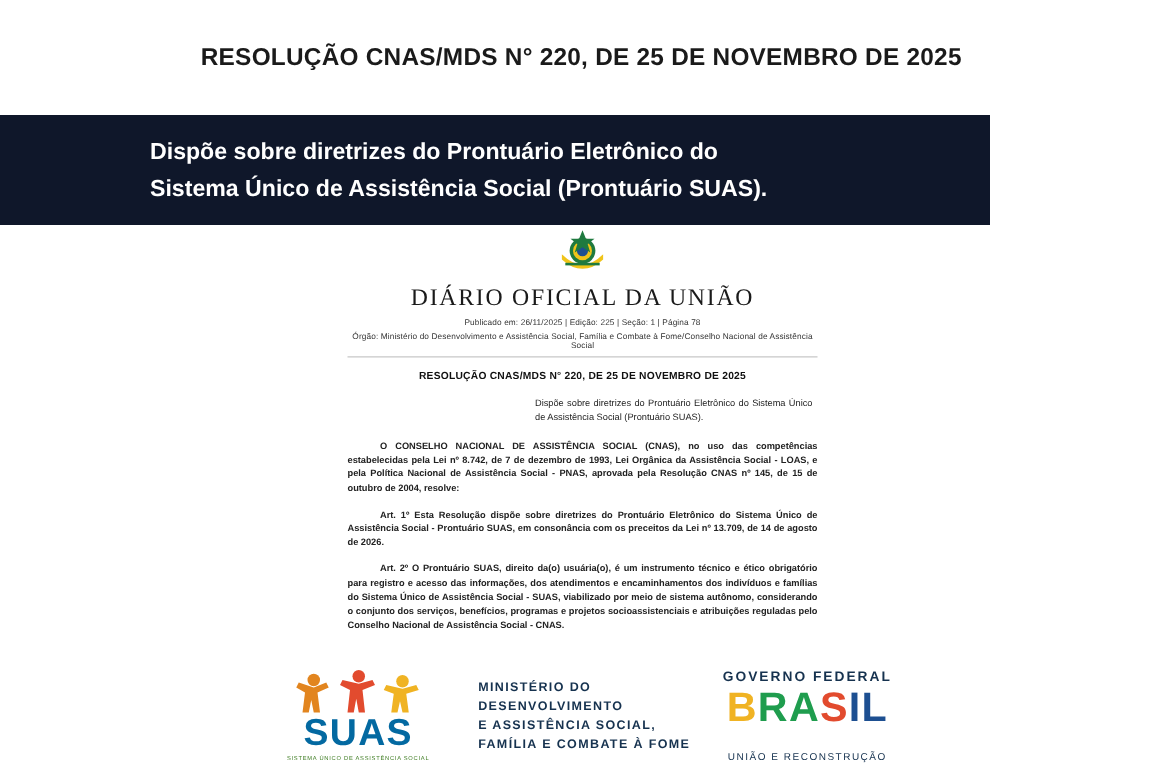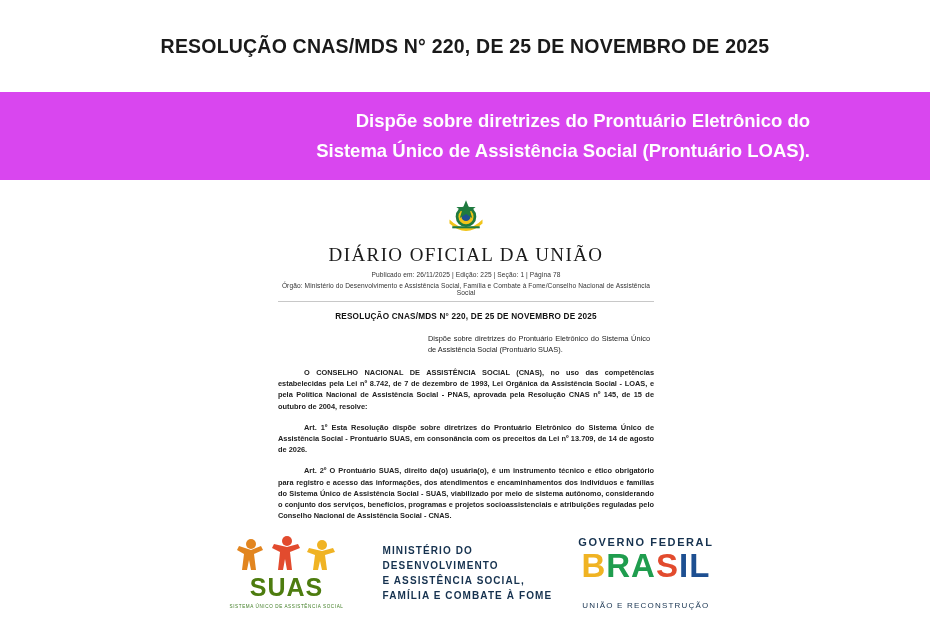--- a/index.html
+++ b/index.html
@@ -38,26 +38,26 @@
     color: #1a1a1a;
     letter-spacing: 0.2px;
     text-align: center;
   }
 
   
   .orange-band {
     position: absolute;
     top: 92px;
     left: 0;
-    width: 930px;
+    width: 792px;
     height: 88px;
-    background: #d946ef;
+    background: #0f172a;
     display: flex;
     flex-direction: column;
-    align-items: flex-end;
+    align-items: flex-start;
     justify-content: center;
     box-sizing: border-box;
     padding: 0 120px;
   }
   .orange-line {
     color: #ffffff;
     font-size: 18.5px;
     font-weight: bold;
     line-height: 30px;
     text-align: center;
@@ -66,21 +66,21 @@
 
   
   .doc-sheet {
     position: absolute;
     top: 180px;
     left: 256px;
     width: 420px;
     height: 345px;
     background: #ffffff;
     box-sizing: border-box;
-    padding: 16px 22px 0 22px;
+    padding: 0 22px 0 22px;
     font-family: "Liberation Sans", sans-serif;
   }
   .brasao {
     display: block;
     margin: 0 auto 4px auto;
     width: 44px;
     height: 44px;
   }
   .dou-title {
     text-align: center;
@@ -154,22 +154,22 @@
     width: 140px;
   }
   .suas-figs {
     position: relative;
     width: 120px;
     height: 36px;
   }
   .suas-word {
     font-family: "Liberation Sans", sans-serif;
     font-weight: bold;
-    font-size: 25px;
-    color: #4d7c0f;
+    font-size: 30px;
+    color: #0369a1;
     letter-spacing: 1px;
     line-height: 30px;
   }
   .suas-sub {
     font-size: 4.6px;
     color: #3f7d23;
     letter-spacing: 0.6px;
     margin-top: 2px;
   }
   .ministry {
@@ -216,21 +216,21 @@
 <body>
 
 <div class="page">
 
   <div class="header-title">
     <div class="header-title-text">RESOLUÇÃO CNAS/MDS N° 220, DE 25 DE NOVEMBRO DE 2025</div>
   </div>
 
   <div class="orange-band">
     <div class="orange-line">Dispõe sobre diretrizes do Prontuário Eletrônico do</div>
-    <div class="orange-line">Sistema Único de Assistência Social (Prontuário LOAS).</div>
+    <div class="orange-line">Sistema Único de Assistência Social (Prontuário SUAS).</div>
   </div>
 
   <div class="doc-sheet">
 
     <svg class="brasao" viewBox="0 0 64 64">
       <circle cx="32" cy="30" r="15" fill="#1f7a3f"></circle>
       <circle cx="32" cy="30" r="11" fill="#f0c419"></circle>
       <circle cx="32" cy="30" r="6.5" fill="#1d4f91"></circle>
       <path d="M32 6 L36 16 L46 16 L38 22 L41 32 L32 26 L23 32 L26 22 L18 16 L28 16 Z" fill="#1f7a3f"></path>
       <path d="M8 34 Q32 58 56 34 L56 40 Q32 62 8 40 Z" fill="#f0c419"></path>

